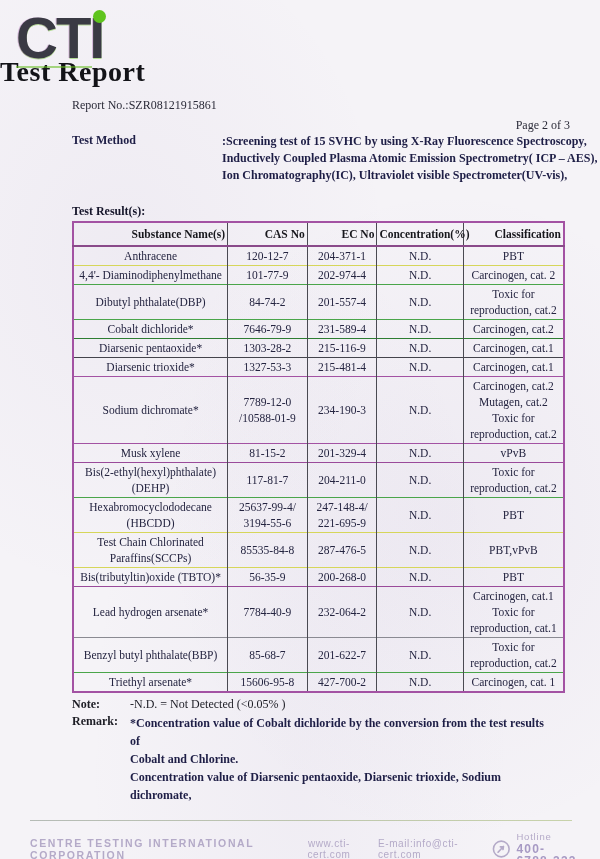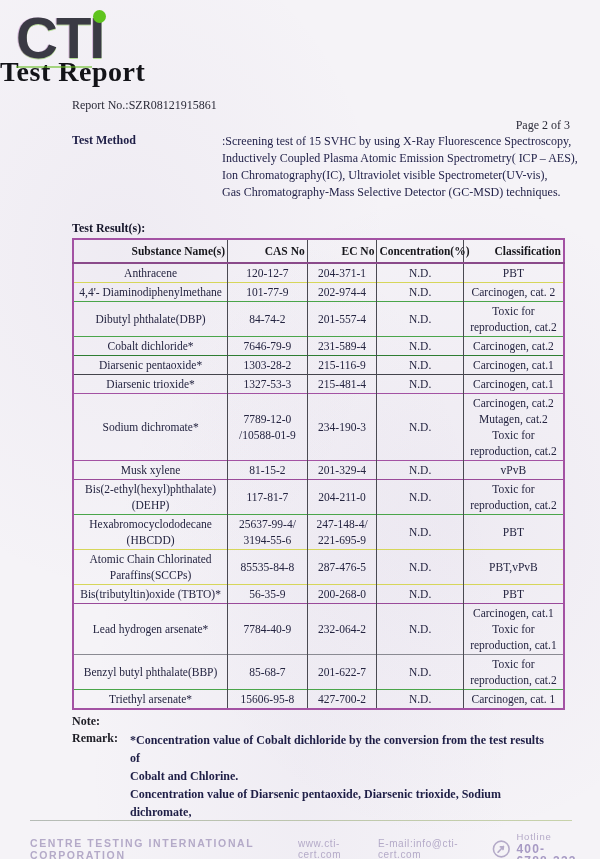--- a/index.html
+++ b/index.html
@@ -38,21 +38,21 @@
   .title {
     text-align: left; margin-top: 56px;
     font-size: 28px; font-weight: bold; color: #131318;
     letter-spacing: .5px;
   }
   .meta { position: relative; margin: 10px 30px 0 72px; font-size: 12px; color: #2a2a38; }
   .meta .pageno { position: absolute; right: 0; top: 4px; margin-top: 16px; }
   
   .method { display: flex; margin: 20px 0 0 72px; color: #1e1e46; }
   .method-label { width: 150px; font-weight: bold; font-size: 12px; }
-  .method-lines { font-weight: normal; font-size: 12px; line-height: 17px; }
+  .method-lines { font-weight: bold; font-size: 12px; line-height: 17px; }
   
   .results-heading { margin: 20px 0 2px 72px; font-weight: bold; font-size: 12px; color: #15152a; }
   table.results {
     margin-left: 72px; width: 493px;
     border-collapse: collapse;
     border: 2px solid #a352a3;
     font-size: 11.5px; color: #242440;
     table-layout: fixed;
   }
   th, td {
@@ -93,21 +93,21 @@
     background: linear-gradient(90deg, #9aa39a, #aab88e 60%, #b4c48a);
     opacity: .7;
   }
   .footer {
     position: absolute; left: 30px; right: 20px; top: 831px;
     display: flex; align-items: center;
     font-family: "Liberation Sans", sans-serif;
     color: #b4aac8;
   }
   .footer .company { font-size: 10.5px; letter-spacing: 1.6px; font-weight: bold; }
-  .footer .site { font-size: 10px; letter-spacing: .6px; margin-left: 32px; }
+  .footer .site { font-size: 10px; letter-spacing: .6px; margin-left: 32px; text-align: center; }
   .footer .email { font-size: 10px; letter-spacing: .6px; margin-left: 18px; }
   .hotline { display: flex; align-items: center; margin-left: 24px; }
   .hotline .icon { width: 26px; height: 26px; margin-right: 6px; }
   .hotline .txt { line-height: 12px; }
   .hotline .lbl { font-size: 9.5px; letter-spacing: .8px; }
   .hotline .num { font-size: 12px; font-weight: bold; letter-spacing: 1.2px; color: #a79ac4; }
 </style>
 </head>
 <body>
 
@@ -125,21 +125,20 @@
     <span>Report No.:SZR08121915861</span>
     <span class="pageno">Page 2 of 3</span>
   </div>
 
   <div class="method">
     <div class="method-label">Test Method</div>
     <div class="method-lines">
       <div>:Screening test of 15 SVHC by using X-Ray Fluorescence Spectroscopy,</div>
       <div>Inductively Coupled Plasma Atomic Emission Spectrometry( ICP – AES),</div>
       <div>Ion Chromatography(IC), Ultraviolet visible Spectrometer(UV-vis),</div>
-      <div>Gas Chromatography-Mass Selective Detector (GC-MSD) techniques.</div>
     </div>
   </div>
 
   <div class="results-heading">Test Result(s):</div>
 
   <table class="results">
     <colgroup>
       <col class="c-sub">
         <col class="c-cas">
         <col class="c-ec">
@@ -230,21 +229,21 @@
           <td>Hexabromocyclododecane
 (HBCDD)</td>
           <td>25637-99-4/
 3194-55-6</td>
           <td>247-148-4/
 221-695-9</td>
           <td>N.D.</td>
           <td>PBT</td>
         </tr>
         <tr>
-          <td>Atomic Chain Chlorinated
+          <td>Test Chain Chlorinated
 Paraffins(SCCPs)</td>
           <td>85535-84-8</td>
           <td>287-476-5</td>
           <td>N.D.</td>
           <td>PBT,vPvB</td>
         </tr>
         <tr>
           <td>Bis(tributyltin)oxide (TBTO)*</td>
           <td>56-35-9</td>
           <td>200-268-0</td>
@@ -273,20 +272,21 @@
           <td>15606-95-8</td>
           <td>427-700-2</td>
           <td>N.D.</td>
           <td>Carcinogen, cat. 1</td>
         </tr>
       </tbody>
   </table>
 
   <div class="note">
     <div class="note-label">Note:</div>
+    <div>-N.D. = Not Detected (&lt;0.05% )</div>
   </div>
 
   <div class="remark">
     <div class="remark-label">Remark:</div>
     <div class="remark-lines">
       <div>*Concentration value of Cobalt dichloride by the conversion from the test results of</div>
       <div>Cobalt and Chlorine.</div>
       <div>Concentration value of Diarsenic pentaoxide, Diarsenic trioxide, Sodium dichromate,</div>
 
     </div>

